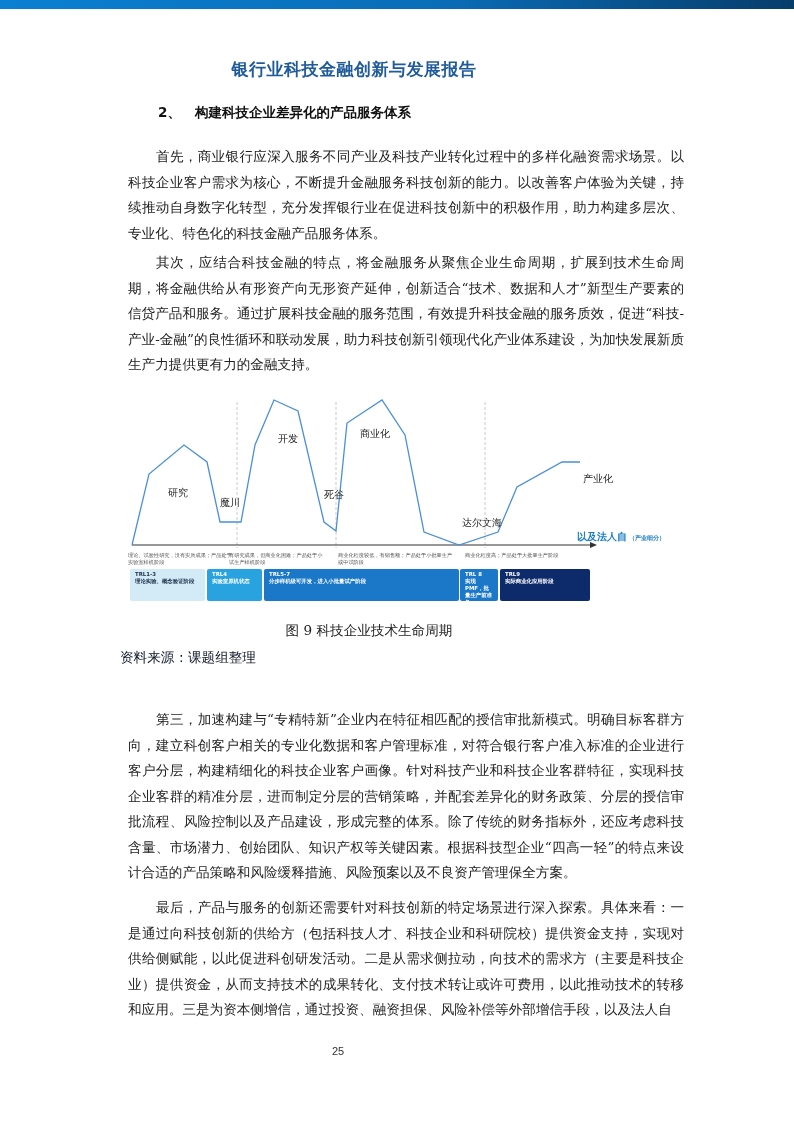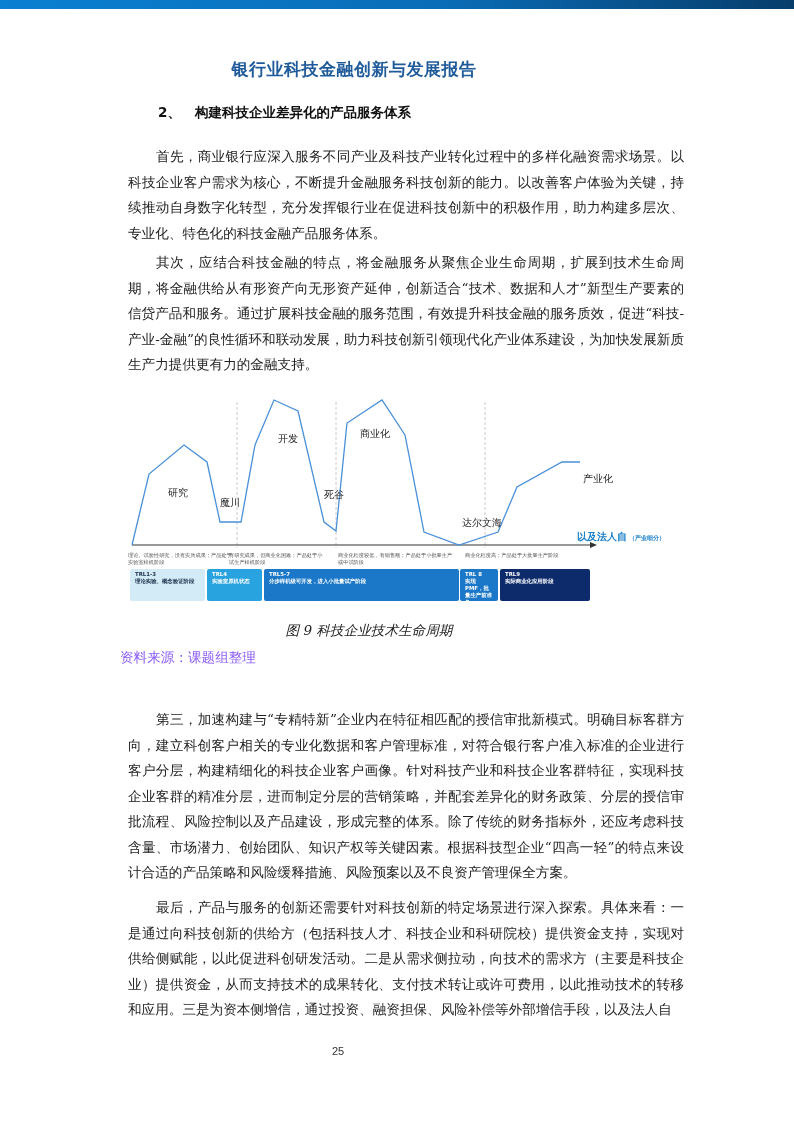--- a/index.html
+++ b/index.html
@@ -11,22 +11,22 @@
                     font-family:"DejaVu Sans","Liberation Sans",sans-serif; font-weight:bold;
                     font-size:17px; color:#1f5b9a; letter-spacing:0.5px; }
     .section-heading { position:absolute; left:158px; top:104px;
                        font-family:"DejaVu Sans","Liberation Sans",sans-serif; font-weight:bold;
                        font-size:13.5px; color:#111; }
     .section-heading .num { margin-right:14px; }
     .para { position:absolute; left:120px; width:556px; font-size:13.6px; line-height:25.5px;
             text-align:justify; text-indent:28px; margin:8px; color:#222; }
     .figure { position:absolute; left:120px; top:390px; width:560px; height:230px; }
     .fig-caption { position:absolute; left:0; top:622px; width:738px; text-align:center;
-                   font-size:13.6px; color:#222;font-style:italic; }
-    .fig-source { position:absolute; left:120px; top:649px; font-size:13.6px; color:#8b5cf6; }
+                   font-size:13.6px; color:#222; }
+    .fig-source { position:absolute; left:120px; top:649px; font-size:13.6px; color:#0f172a; }
     .page-number { position:absolute; left:0; top:1045px; width:676px; text-align:center;
                    font-family:"Liberation Sans","DejaVu Sans",sans-serif; font-size:11px; color:#333; }
     .chart-label { position:absolute; font-family:"DejaVu Sans","Liberation Sans",sans-serif;
                    font-size:10px; color:#222; white-space:nowrap; }
     .axis-title { position:absolute; font-family:"DejaVu Sans","Liberation Sans",sans-serif;
                   font-size:10px; font-weight:bold; color:#1a7fc9; white-space:nowrap; }
     .axis-title small { font-size:6px; margin-left:2px; }
     .desc { position:absolute; font-family:"DejaVu Sans","Liberation Sans",sans-serif;
             font-size:5.2px; line-height:7px; color:#555; }
     .trl { position:absolute; top:179px; height:32px; border-radius:2px; box-sizing:border-box;

